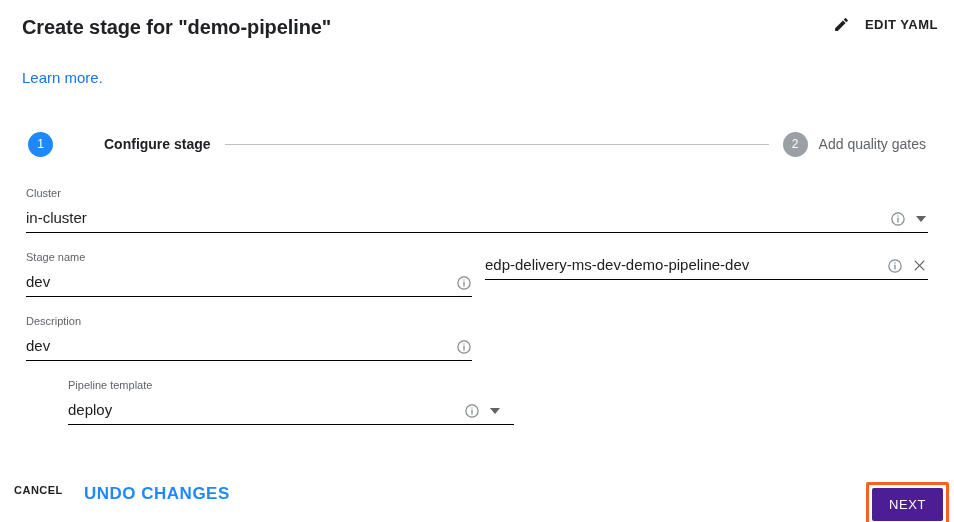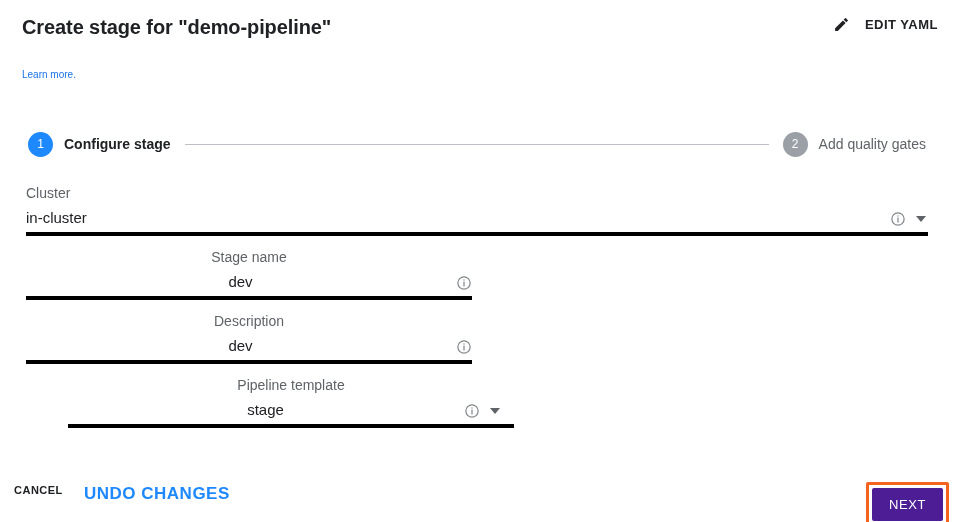--- a/index.html
+++ b/index.html
@@ -49,21 +49,21 @@
     letter-spacing: 0.5px;
     color: #202124;
   }
   .pencil-icon svg { display: block; }
 
   
   .learn-more {
     position: absolute;
     left: 22px;
     top: 69px;
-    font-size: 10px;
+    font-size: 15px;
     color: #1a73e8;
     text-decoration: none;
     cursor: pointer;
   }
 
   
   .stepper {
     position: absolute;
     left: 28px;
     top: 131px;
@@ -88,21 +88,21 @@
     font-size: 12px;
     color: #ffffff;
     flex: 0 0 auto;
   }
   .step-circle.active { background: #1e88ff; }
   .step-circle.inactive { background: #9aa0a6; }
   .step-label {
     font-size: 14px;
     white-space: nowrap;
   }
-  .step-label.active { font-weight: bold; color: #202124; }
+  .step-label.active { font-weight: bold; color: #202124; margin-left: 40px; }
   .step-label.inactive { font-weight: normal; color: #5f6368; text-align: right; }
   .step-connector {
     flex: 1 1 auto;
     height: 1px;
     background: #bdc1c6;
     margin: 0 14px;
   }
 
   
   .form {
@@ -112,35 +112,35 @@
     width: 954px;
   }
   .field-row {
     position: relative;
     height: 64px;
   }
   .field {
     position: absolute;
     top: 0;
   }
-  .field.left  { left: 26px;  width: 446px; text-align: center; }
+  .field.left  { left: 26px;  width: 446px; }
   .field.right { left: 485px; width: 443px; }
   .field.left.narrow { left: 26px; width: 446px; margin-left: 42px; }
 
   .field-label {
-    font-size: 14px;
+    font-size: 11px;
     color: #5f6368;
     line-height: 14px;
     margin-bottom: 3px;
     white-space: nowrap;
   }
   .field-control {
     position: relative;
     height: 29px;
-    border-bottom: 4px solid #000000;
+    border-bottom: 1px solid #000000;
     display: flex;
     align-items: flex-end;
   }
   .field-value {
     font-size: 15px;
     color: #202124;
     line-height: 22px;
     padding-bottom: 3px;
     white-space: nowrap;
     overflow: hidden;
@@ -288,20 +288,38 @@
             <svg width="16" height="16" viewBox="0 0 24 24" fill="none" stroke="#80868b" stroke-width="1.8">
               <circle cx="12" cy="12" r="9.2"></circle>
               <line x1="12" y1="10.8" x2="12" y2="16.6" stroke-linecap="round"></line>
               <circle cx="12" cy="7.4" r="1.05" fill="#80868b" stroke="none"></circle>
             </svg>
           </span>
         </div>
       </div>
     </div>
     <div class="field right">
+      <div class="field-control">
+        <div class="field-value">edp-delivery-ms-dev-demo-pipeline-dev</div>
+        <div class="field-icons">
+          <span class="icon-btn">
+            <svg width="16" height="16" viewBox="0 0 24 24" fill="none" stroke="#80868b" stroke-width="1.8">
+              <circle cx="12" cy="12" r="9.2"></circle>
+              <line x1="12" y1="10.8" x2="12" y2="16.6" stroke-linecap="round"></line>
+              <circle cx="12" cy="7.4" r="1.05" fill="#80868b" stroke="none"></circle>
+            </svg>
+          </span>
+          <span class="icon-btn">
+            <svg width="15" height="15" viewBox="0 0 24 24" stroke="#5f6368" stroke-width="2" stroke-linecap="round">
+              <line x1="5" y1="5" x2="19" y2="19"></line>
+              <line x1="19" y1="5" x2="5" y2="19"></line>
+            </svg>
+          </span>
+        </div>
+      </div>
     </div>
   </div>
 
   <div class="field-row">
     <div class="field left">
       <div class="field-label">Description</div>
       <div class="field-control">
         <div class="field-value">dev</div>
         <div class="field-icons">
           <span class="icon-btn">
@@ -313,21 +331,21 @@
           </span>
         </div>
       </div>
     </div>
   </div>
 
   <div class="field-row">
     <div class="field left narrow">
       <div class="field-label">Pipeline template</div>
       <div class="field-control">
-        <div class="field-value">stage</div>
+        <div class="field-value">deploy</div>
         <div class="field-icons" style="padding-right:12px;">
           <span class="icon-btn">
             <svg width="16" height="16" viewBox="0 0 24 24" fill="none" stroke="#80868b" stroke-width="1.8">
               <circle cx="12" cy="12" r="9.2"></circle>
               <line x1="12" y1="10.8" x2="12" y2="16.6" stroke-linecap="round"></line>
               <circle cx="12" cy="7.4" r="1.05" fill="#80868b" stroke="none"></circle>
             </svg>
           </span>
           <span class="caret"></span>
         </div>

